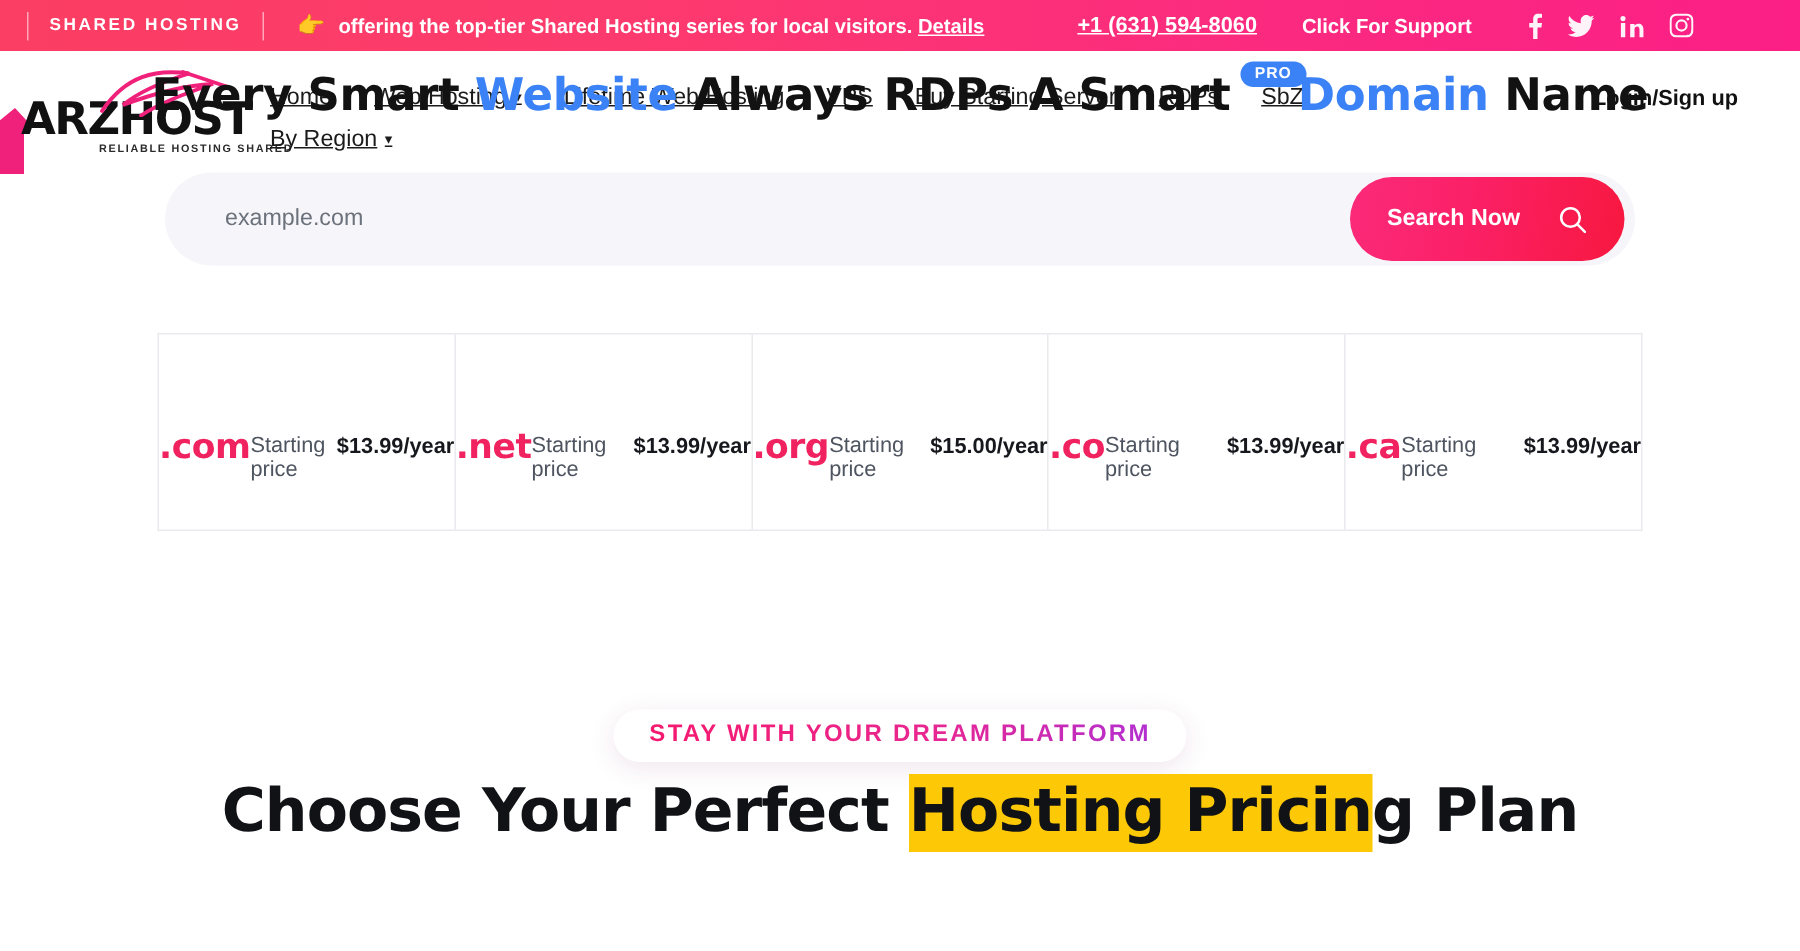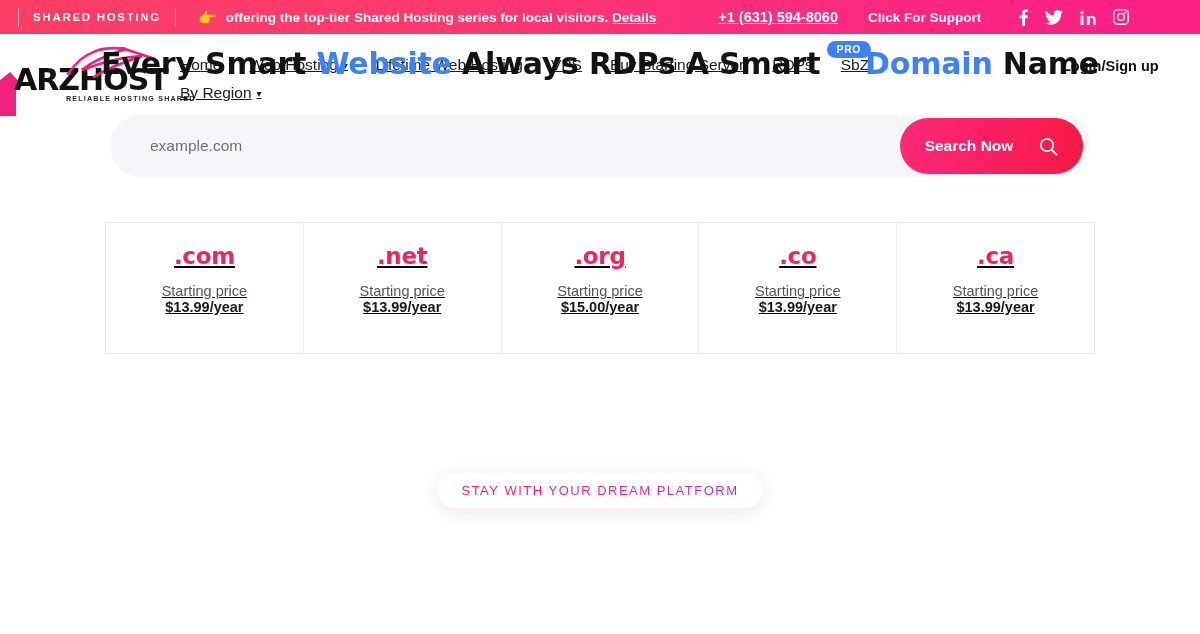--- a/index.html
+++ b/index.html
@@ -120,42 +120,41 @@
   .search-btn svg { display: block; }
 
   
   .tld-row {
     position: absolute; top: 222px; left: 105px;
     width: 990px; height: 132px;
     display: flex;
     border: 1px solid #e9e9ee; background: #ffffff;
   }
   .tld-card {
-    flex: 1; display: flex; flex-direction: column; align-items: center;
+    flex: 1; display: flex; flex-direction: row; align-items: center;
     justify-content: flex-start; padding-top: 20px;
     border-right: 1px solid #e9e9ee;
-    text-decoration: underline;
   }
   .tld-card:last-child { border-right: none; }
   .tld-name {
     font-size: 23px; font-weight: 700; color: #f0225f;
     font-family: "DejaVu Sans", sans-serif; letter-spacing: -.3px;
   }
   .tld-sub { margin-top: 14px; font-size: 14.5px; color: #4e5560; }
   .tld-price { font-size: 14.5px; font-weight: 700; color: #16181d; }
 
   
   .badge-pill {
     position: absolute; top: 473px; left: 50%; transform: translateX(-50%);
     background: #ffffff; border-radius: 22px;
     box-shadow: 0 4px 18px rgba(120,20,90,.11);
     padding: 8px 24px 9px 24px; white-space: nowrap;
   }
   .badge-text {
-    font-size: 13px; font-weight: 400; letter-spacing: 1.5px;
+    font-size: 16px; font-weight: 700; letter-spacing: 1.5px;
     background: linear-gradient(90deg, #f5196e 0%, #e9268f 55%, #b32fd0 100%);
     -webkit-background-clip: text; background-clip: text;
     -webkit-text-fill-color: transparent; color: #d02597;
   }
   .section-title {
     position: absolute; top: 518px; left: 0; width: 1200px;
     text-align: center; white-space: nowrap;
     font-size: 40px; font-weight: 700; color: #111216;
     font-family: "DejaVu Sans", sans-serif; letter-spacing: -.6px;
   }
@@ -294,14 +293,17 @@
       <div class="tld-name">.ca</div>
       <div class="tld-sub">Starting price</div>
       <div class="tld-price">$13.99/year</div>
     </div>
   </div>
 
   <div class="badge-pill">
     <span class="badge-text">STAY WITH YOUR DREAM PLATFORM</span>
   </div>
 
+  <div class="section-title">
+    <span>Choose Your Perfect </span><span class="hl">Hosting Pricin</span><span>g Plan</span>
+  </div>
 
 </div>
 
 </body></html>

